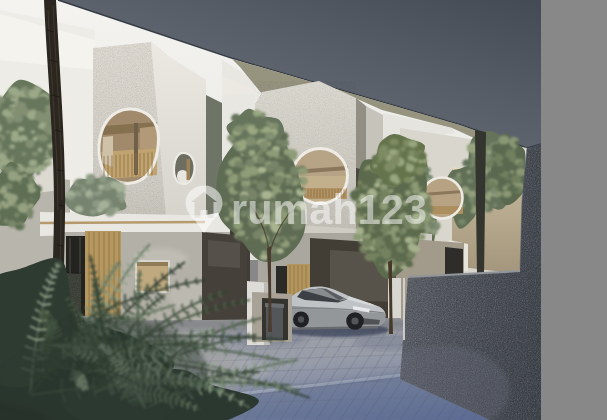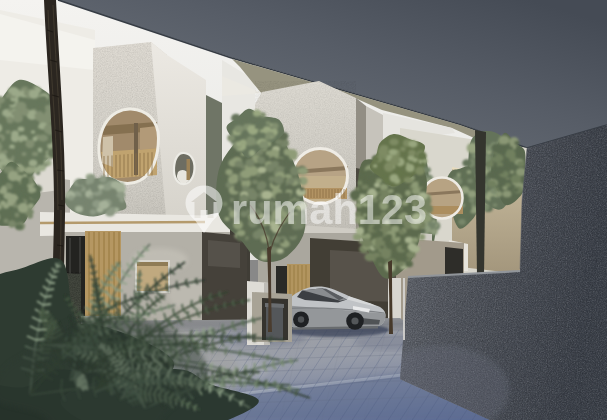--- a/index.html
+++ b/index.html
@@ -1,14 +1,14 @@
 <!DOCTYPE html>
 <html><head><meta charset="utf-8"><style>
 html,body{margin:0;padding:0;background:#888;}
-#scene{width:607px;height:420px;overflow:hidden;position:relative;font-family:"Liberation Sans",sans-serif;}
+#scene{width:541px;height:420px;overflow:hidden;position:relative;font-family:"Liberation Sans",sans-serif;}
 </style></head>
 <body>
 <div id="scene">
 <svg width="607" height="420" viewBox="0 0 607 420">
 
 <defs>
 <linearGradient id="sky" x1="0" y1="0" x2="0" y2="1">
  <stop offset="0" stop-color="#f4f3f0"></stop>
           <stop offset="0.6" stop-color="#ebebe8"></stop>
           <stop offset="1" stop-color="#e2e1dd"></stop>

